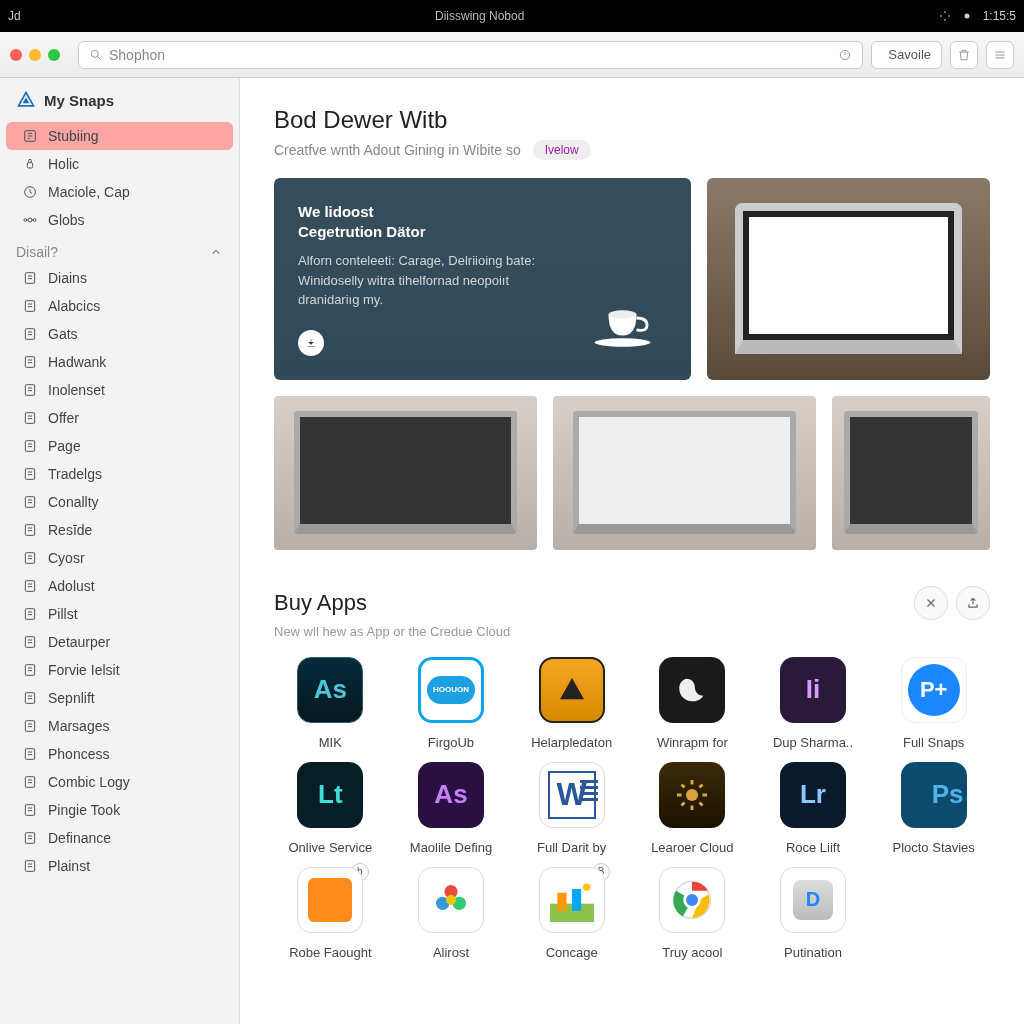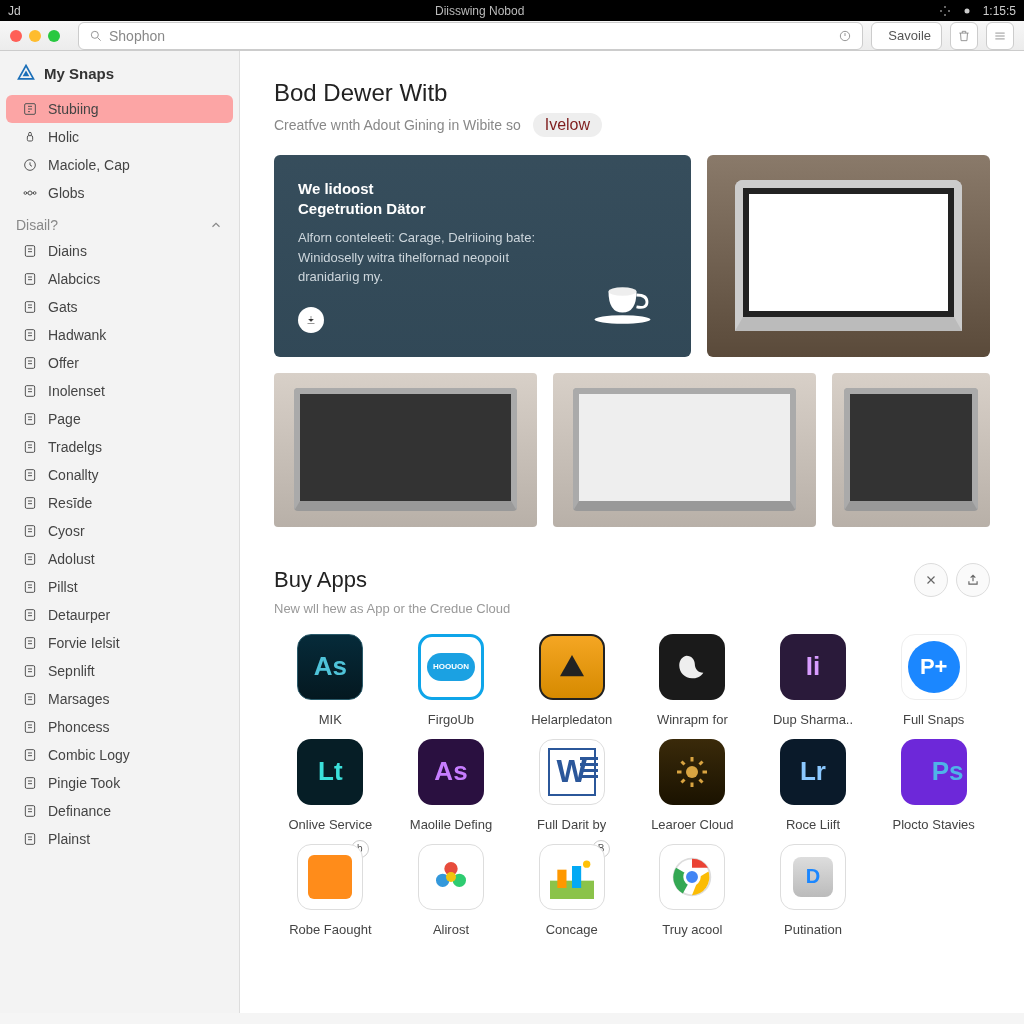--- a/index.html
+++ b/index.html
@@ -1,23 +1,23 @@
 <!DOCTYPE html>
 <html><head>
 <meta charset="utf-8">
 <style>
 * { margin: 0; padding: 0; box-sizing: border-box; font-family: -apple-system, BlinkMacSystemFont, "Segoe UI", Helvetica, Arial, sans-serif; }
 body { background: #f5f5f5; width: 1024px; height: 1024px; overflow: hidden; }
 
-.menubar { background: #000; color: #ccc; height: 21px; display: flex; align-items: center; padding: 0 8px; font-size: 12px; }
+.menubar { background: #000; color: #ccc; height: 32px; display: flex; align-items: center; padding: 0 8px; font-size: 12px; }
 .menubar .center { flex: 1; text-align: center; color: #bbb; }
 .menubar .right { display: flex; align-items: center; gap: 10px; }
 .menubar .right svg { width: 12px; height: 12px; fill: #ccc; }
 
-.toolbar { background: linear-gradient(#f7f7f7,#ececec); height: 30px; display: flex; align-items: center; padding: 0 10px; gap: 8px; border-bottom: 1px solid #ccc; }
+.toolbar { background: linear-gradient(#f7f7f7,#ececec); height: 46px; display: flex; align-items: center; padding: 0 10px; gap: 8px; border-bottom: 1px solid #ccc; }
 .traffic { display: flex; gap: 7px; margin-right: 10px; }
 .traffic span { width: 12px; height: 12px; border-radius: 50%; display: block; }
 .tl-red { background: #ff5f57; } .tl-yel { background: #febc2e; } .tl-grn { background: #28c840; }
 .addr { flex: 1; background: #fff; border: 1px solid #ccc; border-radius: 6px; height: 28px; display: flex; align-items: center; padding: 0 10px; color: #888; gap: 6px; font-size: 14px; }
 .addr .spacer { flex: 1; }
 .tb-btn { background: #fff; border: 1px solid #ccc; border-radius: 6px; height: 28px; padding: 0 10px; display: flex; align-items: center; gap: 6px; color: #555; font-size: 13px; }
 .tb-icon { width: 28px; justify-content: center; padding: 0; }
 .tb-icon svg, .addr svg { width: 14px; height: 14px; stroke: #888; fill: none; stroke-width: 1.5; }
 
 .main { display: flex; height: calc(1024px - 62px); }
@@ -29,21 +29,21 @@
 .sb-item.active { background: #fca5a5; font-weight: 500; }
 .sb-item svg { width: 16px; height: 16px; stroke: #555; fill: none; stroke-width: 1.5; flex-shrink: 0; }
 .sb-section { display: flex; align-items: center; justify-content: space-between; padding: 10px 16px 4px; color: #888; font-size: 14px; cursor: pointer; }
 .sb-section svg { width: 14px; height: 14px; stroke: #888; fill: none; stroke-width: 2; }
 .sb-head { padding: 10px 16px 4px; color: #333; font-weight: 600; font-size: 15px; display: flex; align-items: center; gap: 8px; }
 .sb-head svg { width: 16px; height: 16px; }
 
 .content { flex: 1; background: #fff; overflow-y: auto; padding: 28px 34px; }
 .page-title { font-size: 24px; font-weight: 500; color: #222; margin-bottom: 6px; }
 .page-sub { font-size: 14px; color: #888; display: flex; align-items: center; gap: 12px; margin-bottom: 18px; }
-.pill { background: #eee; border-radius: 12px; padding: 3px 12px; font-size: 16px; color: #7f1d1d; }
+.pill { background: #eee; border-radius: 12px; padding: 3px 12px; font-size: 12px; color: #a21caf; }
 
 .hero-row { display: flex; gap: 16px; margin-bottom: 16px; }
 .hero { flex: 1.3; background: #3d5a6c; border-radius: 6px; padding: 24px; color: #fff; position: relative; min-height: 200px; background: linear-gradient(rgba(45,75,95,.85),rgba(45,75,95,.85)), linear-gradient(#6b5a4a,#4a3a2a); }
 .hero h2 { font-size: 15px; font-weight: 600; line-height: 1.3; margin-bottom: 10px; }
 .hero p { font-size: 13px; color: #cdd6dc; line-height: 1.5; max-width: 250px; margin-bottom: 20px; }
 .hero .circ { width: 26px; height: 26px; background: #fff; border-radius: 50%; display: flex; align-items: center; justify-content: center; }
 .hero .circ svg { width: 12px; height: 12px; stroke: #333; fill: #333; }
 .hero .cup { position: absolute; right: 30px; bottom: 30px; width: 70px; height: 50px; }
 .hero-img { flex: 1; border-radius: 6px; background: linear-gradient(#8a7a6a,#5a4a3a); min-height: 200px; display: flex; align-items: center; justify-content: center; overflow: hidden; }
 .laptop { width: 80%; height: 75%; background: #222; border-radius: 8px 8px 0 0; border: 8px solid #ccc; border-bottom: 14px solid #bbb; position: relative; }
@@ -75,21 +75,21 @@
 .ic-pplus { background: #fff; border: 1px solid #eee; }
 .ic-pplus .pp { background: #1b87ff; width: 52px; height: 52px; border-radius: 50%; display: flex; align-items: center; justify-content: center; font-size: 22px; font-weight: 700; color: #fff; }
 .ic-lt { background: #061e26; color: #3be0db; }
 .ic-asv { background: #2a1040; color: #c77dff; }
 .ic-word { background: #fff; border: 1px solid #ddd; }
 .ic-word .w { color: #2b579a; font-size: 32px; font-weight: 700; border: 2px solid #2b579a; width: 48px; height: 48px; display: flex; align-items: center; justify-content: center; }
 .ic-word .lines { position: absolute; right: 6px; top: 14px; width: 18px; }
 .ic-word .lines span { display: block; height: 3px; background: #2b579a; margin: 3px 0; }
 .ic-gear { background: linear-gradient(#3a2a0a,#1a1200); }
 .ic-lr { background: #0a1a2a; color: #8bc8ff; }
-.ic-ps { background: #6d28d9; color: #4fb3e8; padding-left: 28px; }
+.ic-ps { background: #0c4a6e; color: #4fb3e8; padding-left: 28px; }
 .ic-note { background: #fff; border: 1px solid #ddd; }
 .ic-note .pad { width: 44px; height: 44px; background: #ff8c1a; border-radius: 6px; }
 .ic-flower { background: #fff; border: 1px solid #ddd; }
 .ic-city { background: #fff; border: 1px solid #ddd; }
 .ic-chrome { background: #fff; border: 1px solid #ddd; }
 .ic-dbox { background: #fff; border: 1px solid #ddd; }
 .ic-dbox .db { width: 40px; height: 40px; background: linear-gradient(#ddd,#bbb); border-radius: 8px; display:flex;align-items:center;justify-content:center;color:#1b87ff;font-weight:700;font-size:20px; }
 
 ::-webkit-scrollbar { width: 0; }
 </style>
@@ -220,28 +220,28 @@
             <rect x="5" y="4" width="14" height="16" rx="2"></rect>
             <path d="M9 9h6M9 13h6"></path>
           </svg>
           <span>Hadwank</span>
         </div>
         <div class="sb-item ">
           <svg viewBox="0 0 24 24">
             <rect x="5" y="4" width="14" height="16" rx="2"></rect>
             <path d="M9 9h6M9 13h6"></path>
           </svg>
+          <span>Inolenset</span>
+        </div>
+        <div class="sb-item ">
+          <svg viewBox="0 0 24 24">
+            <rect x="5" y="4" width="14" height="16" rx="2"></rect>
+            <path d="M9 9h6M9 13h6"></path>
+          </svg>
           <span>Offer</span>
-        </div>
-        <div class="sb-item ">
-          <svg viewBox="0 0 24 24">
-            <rect x="5" y="4" width="14" height="16" rx="2"></rect>
-            <path d="M9 9h6M9 13h6"></path>
-          </svg>
-          <span>Inolenset</span>
         </div>
         <div class="sb-item ">
           <svg viewBox="0 0 24 24">
             <rect x="5" y="4" width="14" height="16" rx="2"></rect>
             <path d="M9 9h6M9 13h6"></path>
           </svg>
           <span>Page</span>
         </div>
         <div class="sb-item ">
           <svg viewBox="0 0 24 24">

